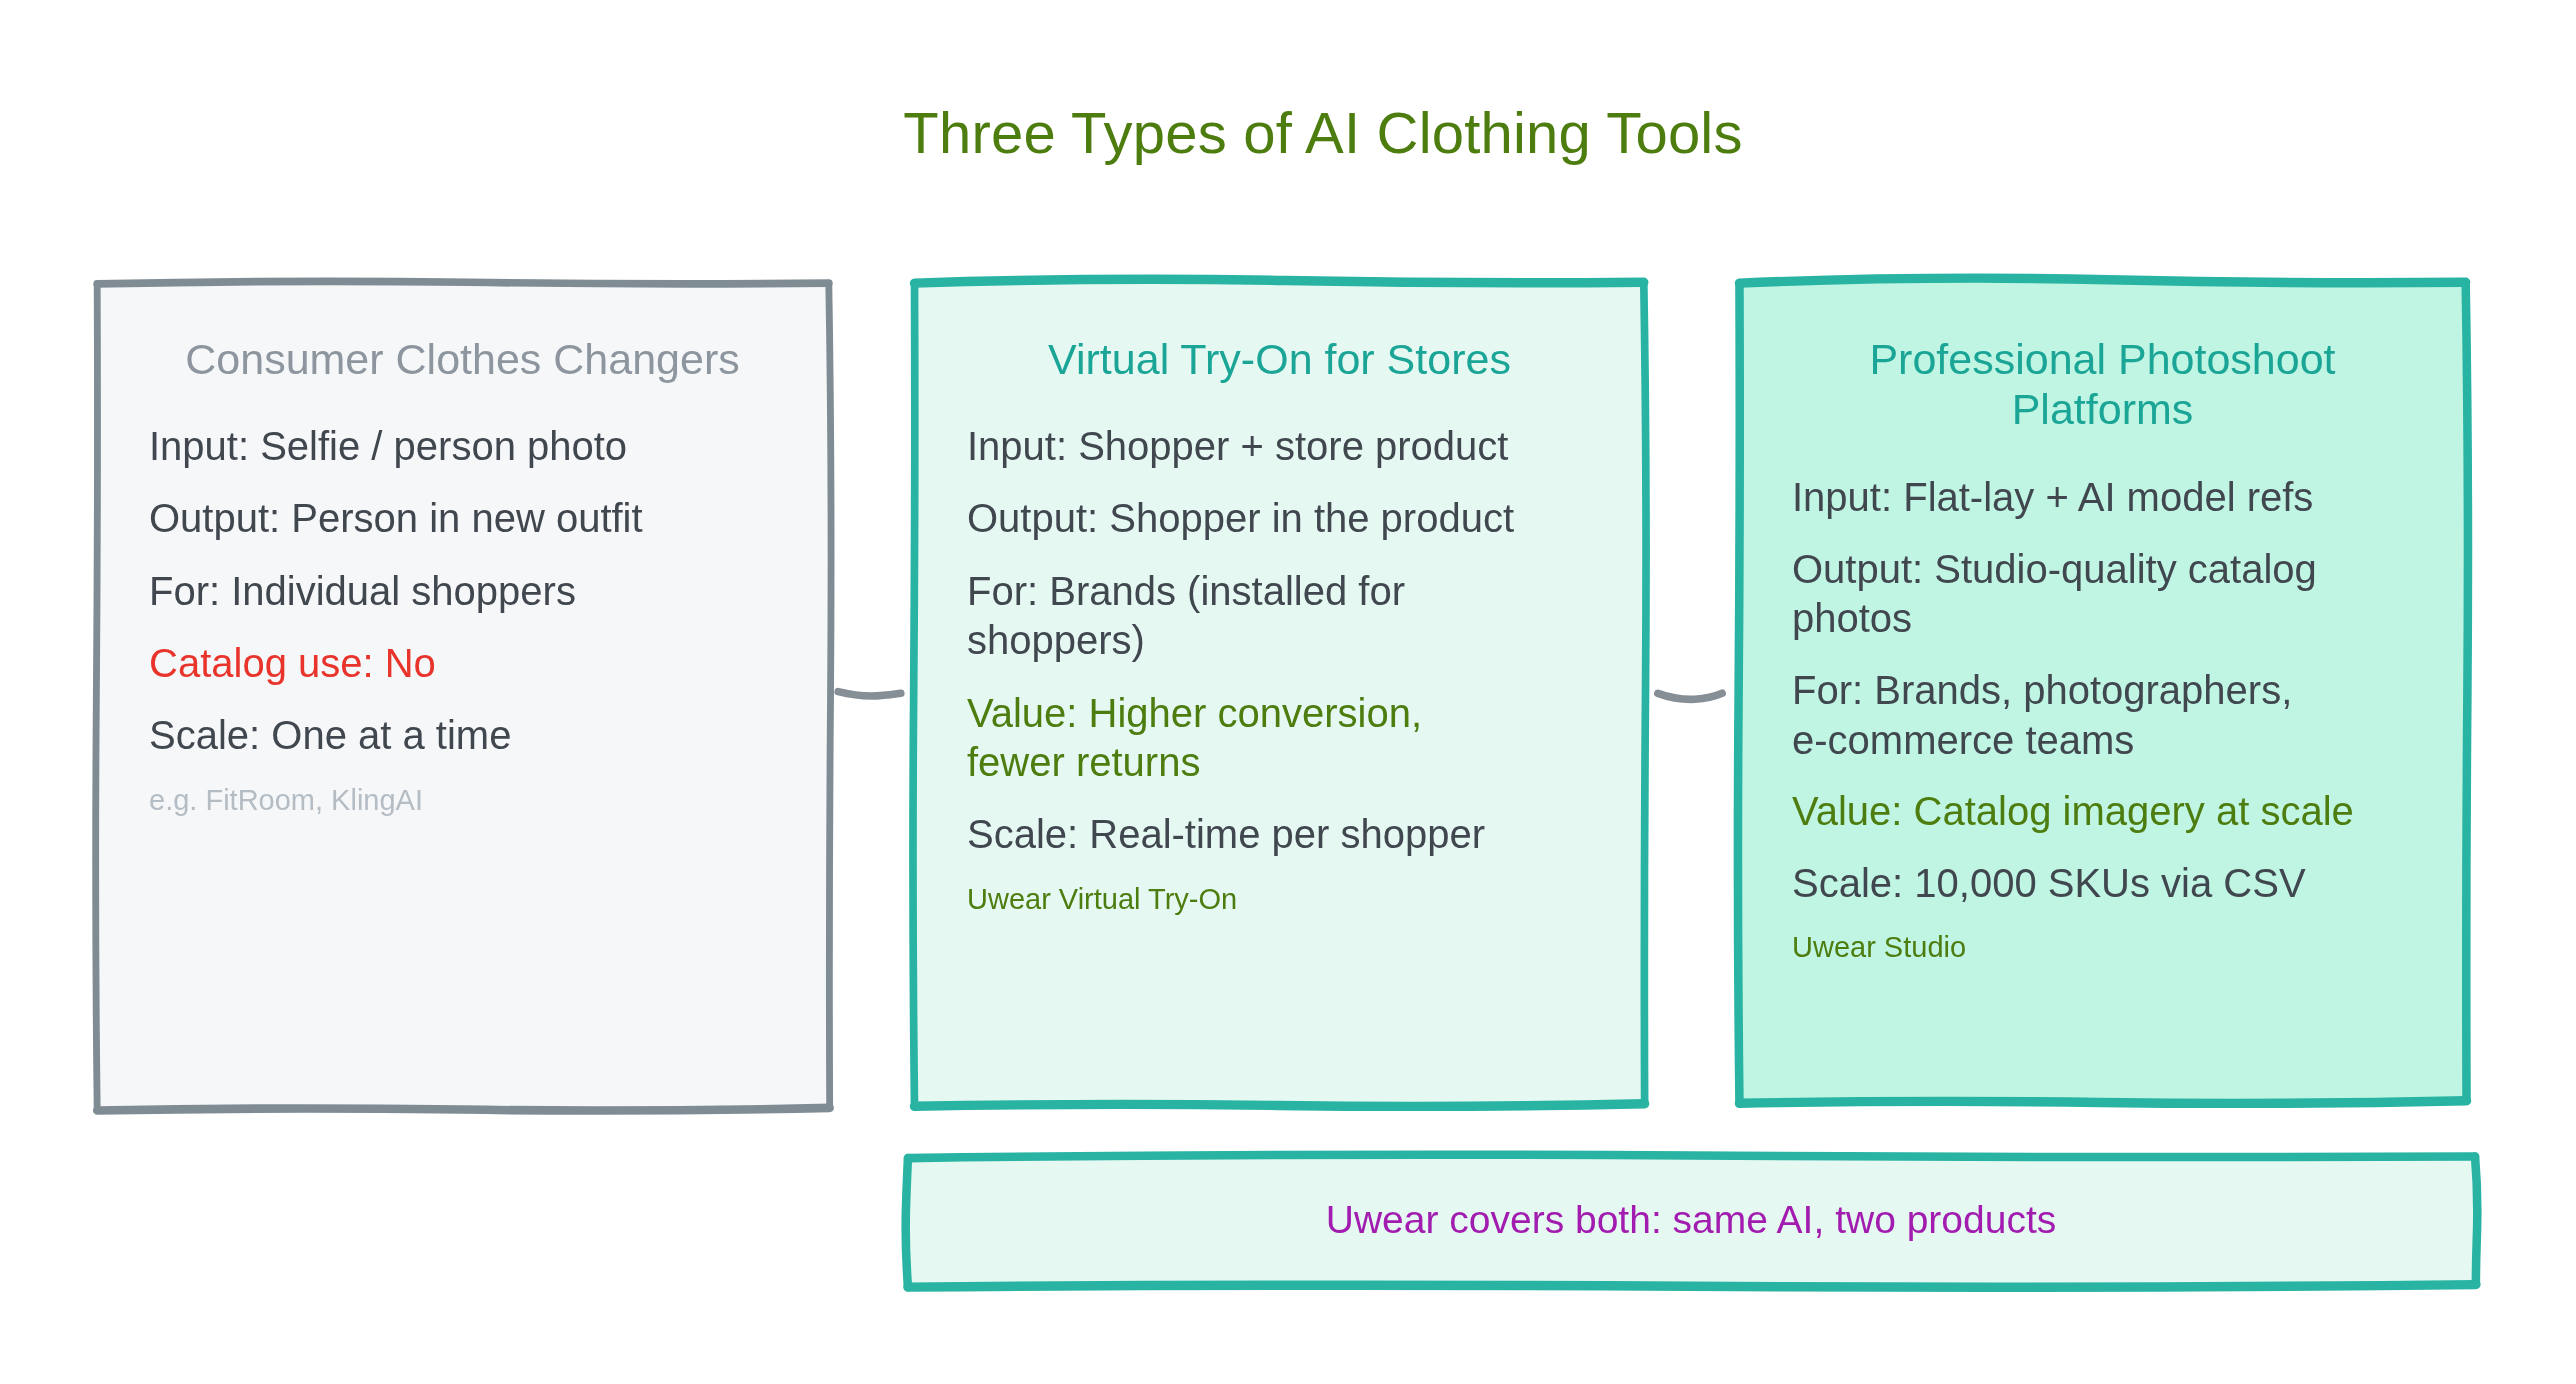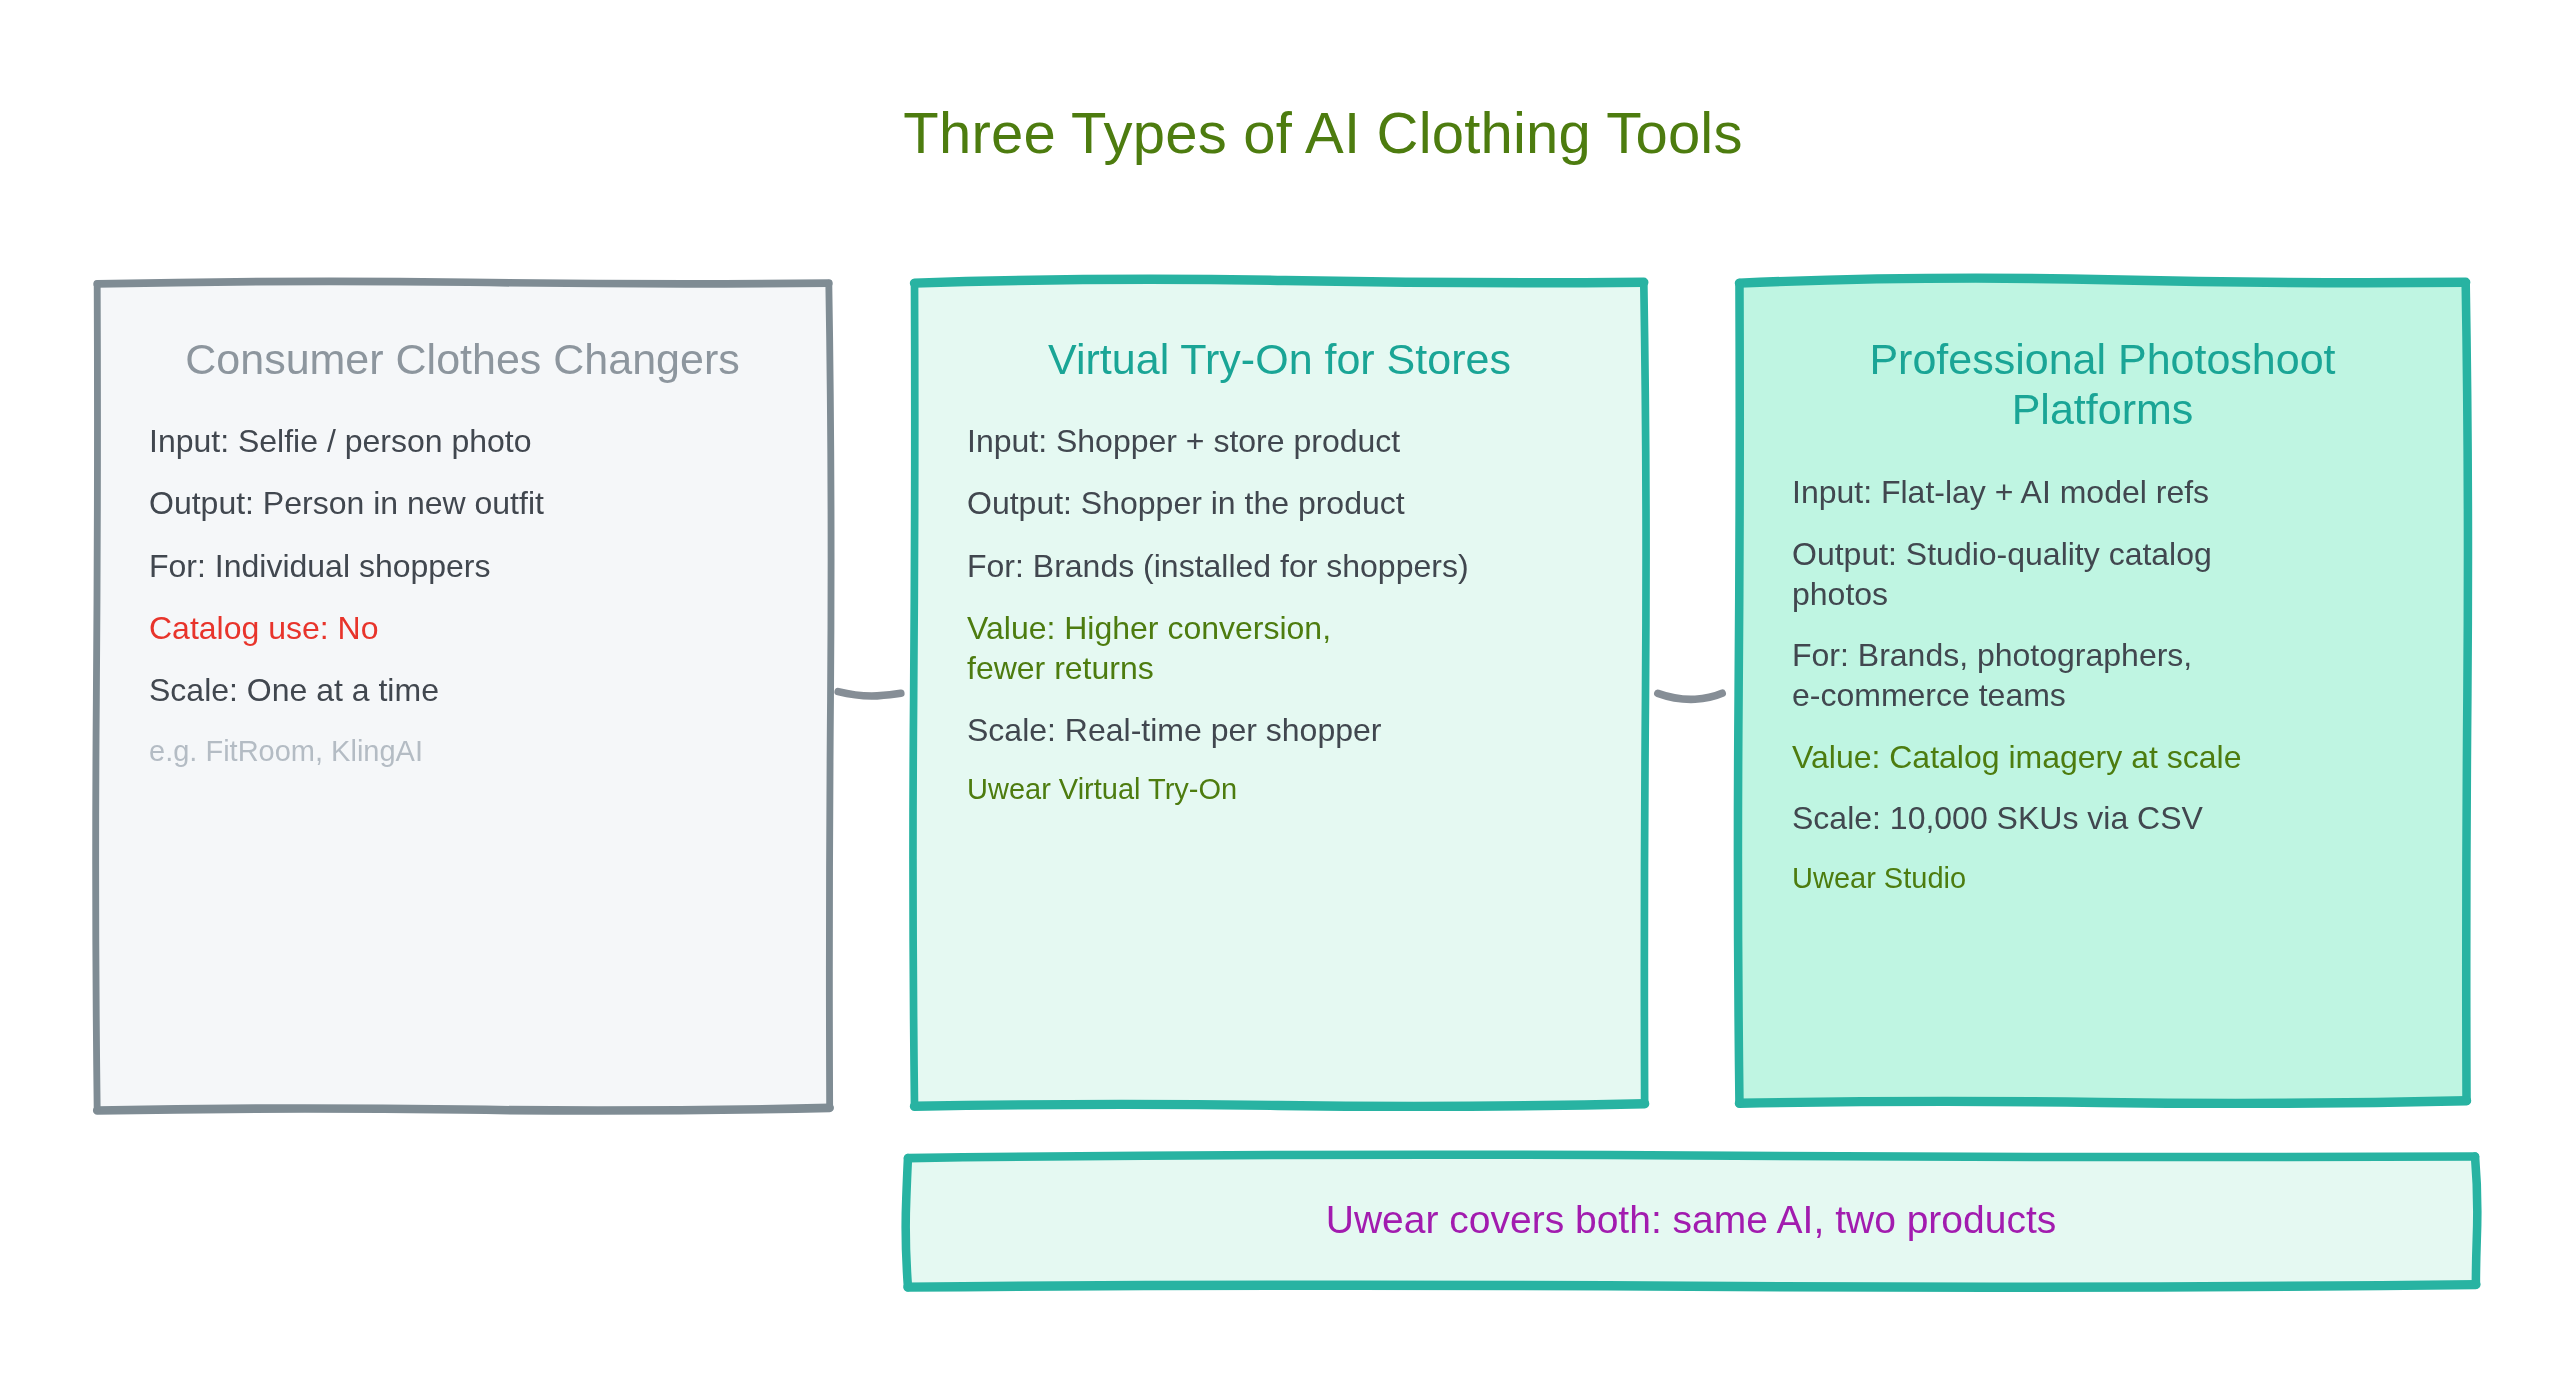--- a/index.html
+++ b/index.html
@@ -48,21 +48,21 @@
     text-align: center;
     font-size: 43px;
     line-height: 1.18;
     margin: 13.7px 0 0 0;
     font-weight: 400;
   }
   .card-body {
     margin-top: 38px;
   }
   .line {
-    font-size: 32px;
+    font-size: 40px;
     line-height: 1.24;
     color: #41474f;
     margin: 0 0 22px 0;
     white-space: pre-line;
   }
   .line:last-child { margin-bottom: 0; }
   .line.spaced-top { margin-top: 23px; }
   .line.accent-teal { color: #4d7c0f; }
   .line.accent-red  { color: #e8342b; }
   .line.muted       { color: #b4bcc4; }

